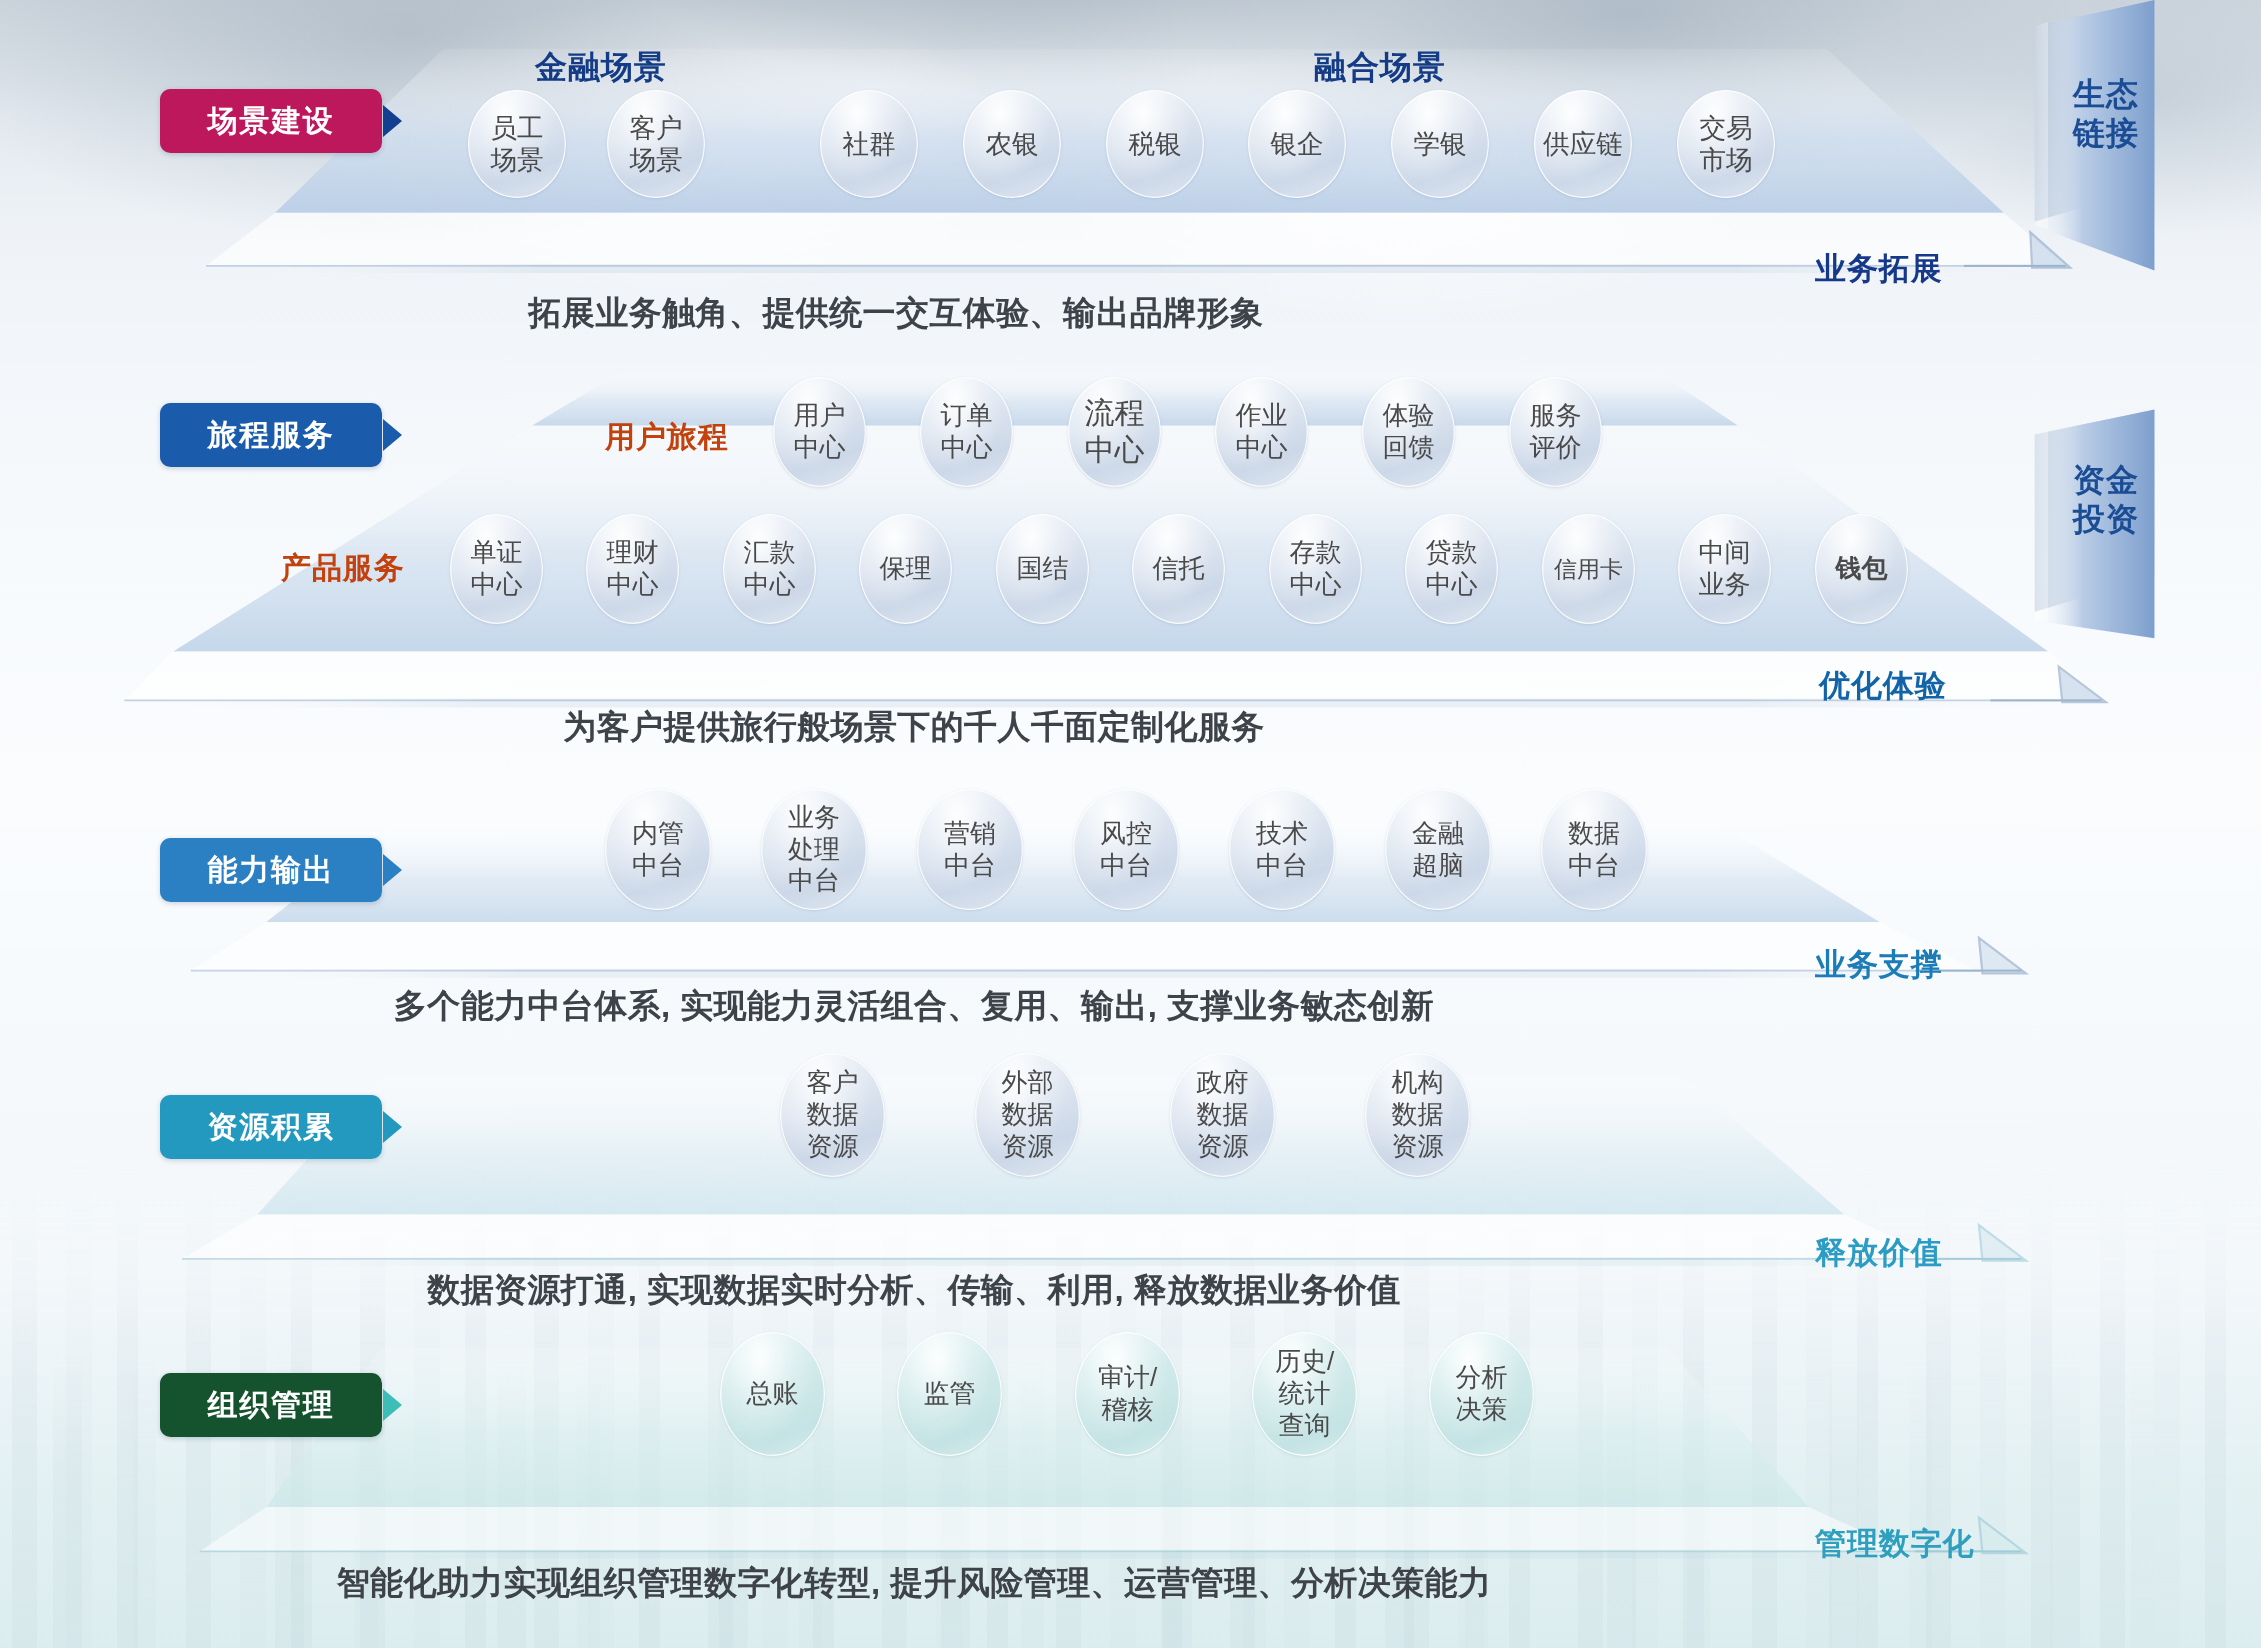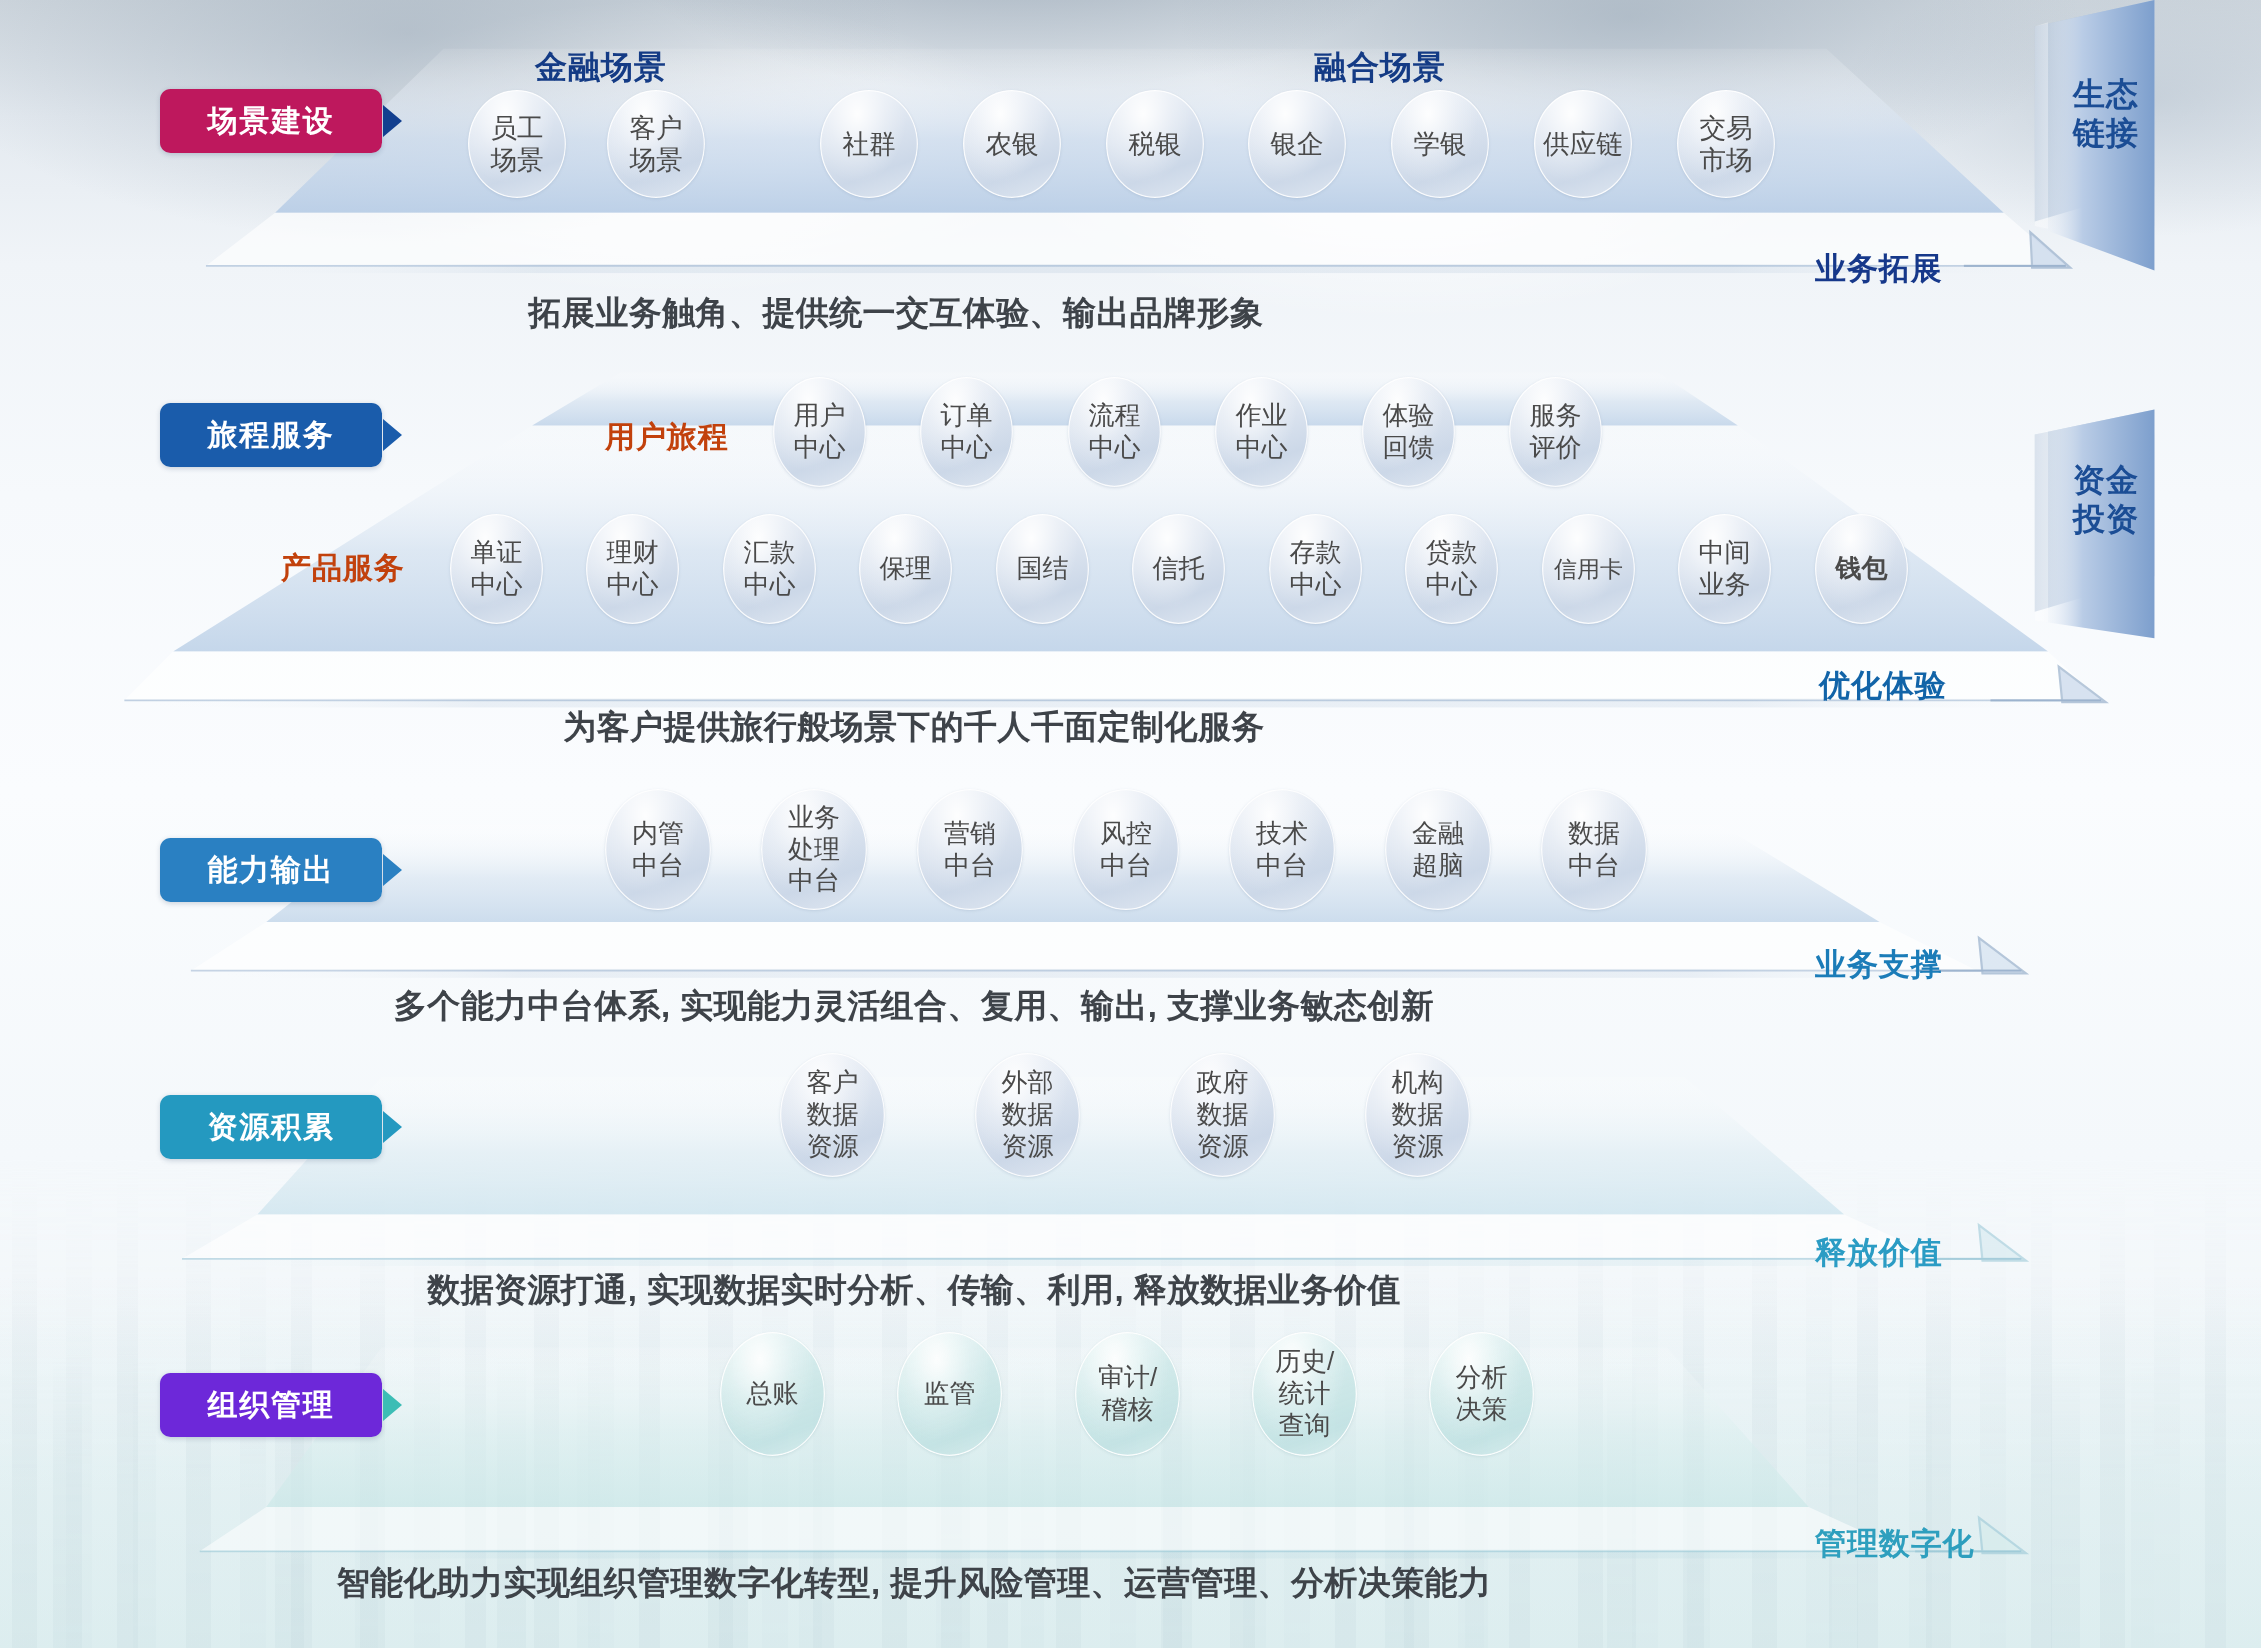--- a/index.html
+++ b/index.html
@@ -273,21 +273,21 @@
 <div class="badge" style="left:160px; top:403px; width:222px; background:#1a5cab; color:#1a5cab;">
   <span style="color:#fff;">旅程服务</span>
 </div>
 
 <div class="sec-title" style="left:605px; top:417px;">用户旅程</div>
 
 <div class="node blue" style="left:773px; top:377px; width:93px; height:110px; font-size:26px;">用户
 中心</div>
 <div class="node blue" style="left:920px; top:377px; width:93px; height:110px; font-size:26px;">订单
 中心</div>
-<div class="node blue" style="left:1068px; top:377px; width:93px; height:110px; font-size:26px;">流程
+<div class="node blue" style="left:1068px; top:377px; width:93px; height:110px; font-size:30px;">流程
 中心</div>
 <div class="node blue" style="left:1215px; top:377px; width:93px; height:110px; font-size:26px;">作业
 中心</div>
 <div class="node blue" style="left:1362px; top:377px; width:93px; height:110px; font-size:26px;">体验
 回馈</div>
 <div class="node blue" style="left:1509px; top:377px; width:93px; height:110px; font-size:26px;">服务
 评价</div>
 
 <div class="sec-title" style="left:281px; top:548px;">产品服务</div>
 
@@ -353,21 +353,21 @@
 <div class="node blue" style="left:1170px; top:1053px; width:105px; height:124px; font-size:26px;">政府
 数据
 资源</div>
 <div class="node blue" style="left:1365px; top:1053px; width:105px; height:124px; font-size:26px;">机构
 数据
 资源</div>
 
 <div class="edge-tag" style="left:1815px; top:1232px; color:#2b9cc4;">释放价值</div>
 <div class="caption" style="left:0; top:1268px; width:2262px; transform:translateX(-217px);">数据资源打通, 实现数据实时分析、传输、利用, 释放数据业务价值</div>
 
-<div class="badge" style="left:160px; top:1373px; width:222px; background:#6d28d9; color:#3cbdb5;">
+<div class="badge" style="left:160px; top:1373px; width:222px; background:#14532d; color:#3cbdb5;">
   <span style="color:#fff;">组织管理</span>
 </div>
 
 <div class="node teal" style="left:720px; top:1332px; width:105px; height:124px; font-size:26px;font-family:Liberation Serif, serif;">总账</div>
 <div class="node teal" style="left:897px; top:1332px; width:105px; height:124px; font-size:26px;">监管</div>
 <div class="node teal" style="left:1075px; top:1332px; width:105px; height:124px; font-size:26px;">审计/
 稽核</div>
 <div class="node teal" style="left:1252px; top:1332px; width:105px; height:124px; font-size:26px;">历史/
 统计
 查询</div>

